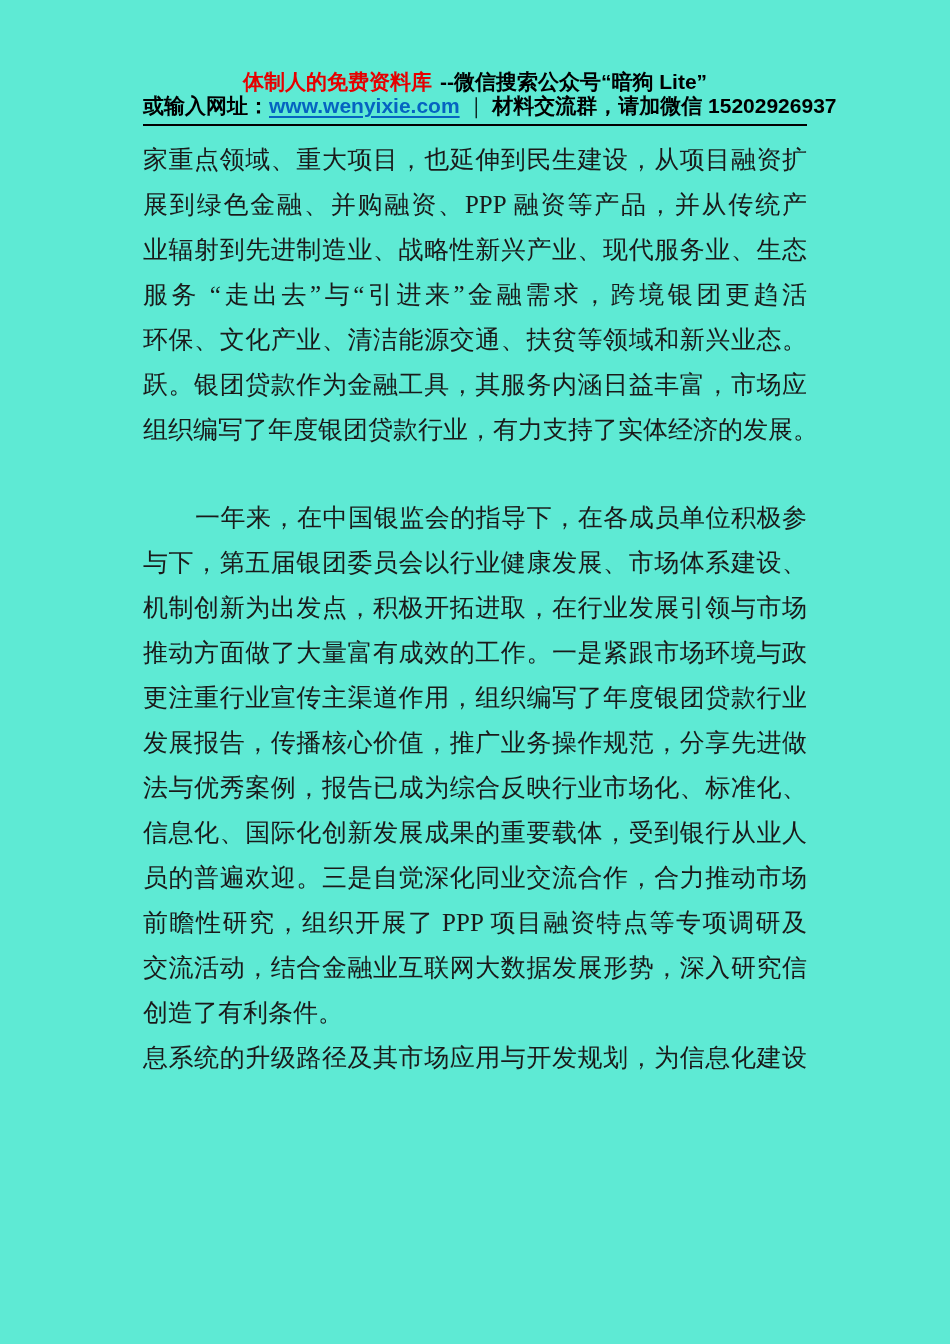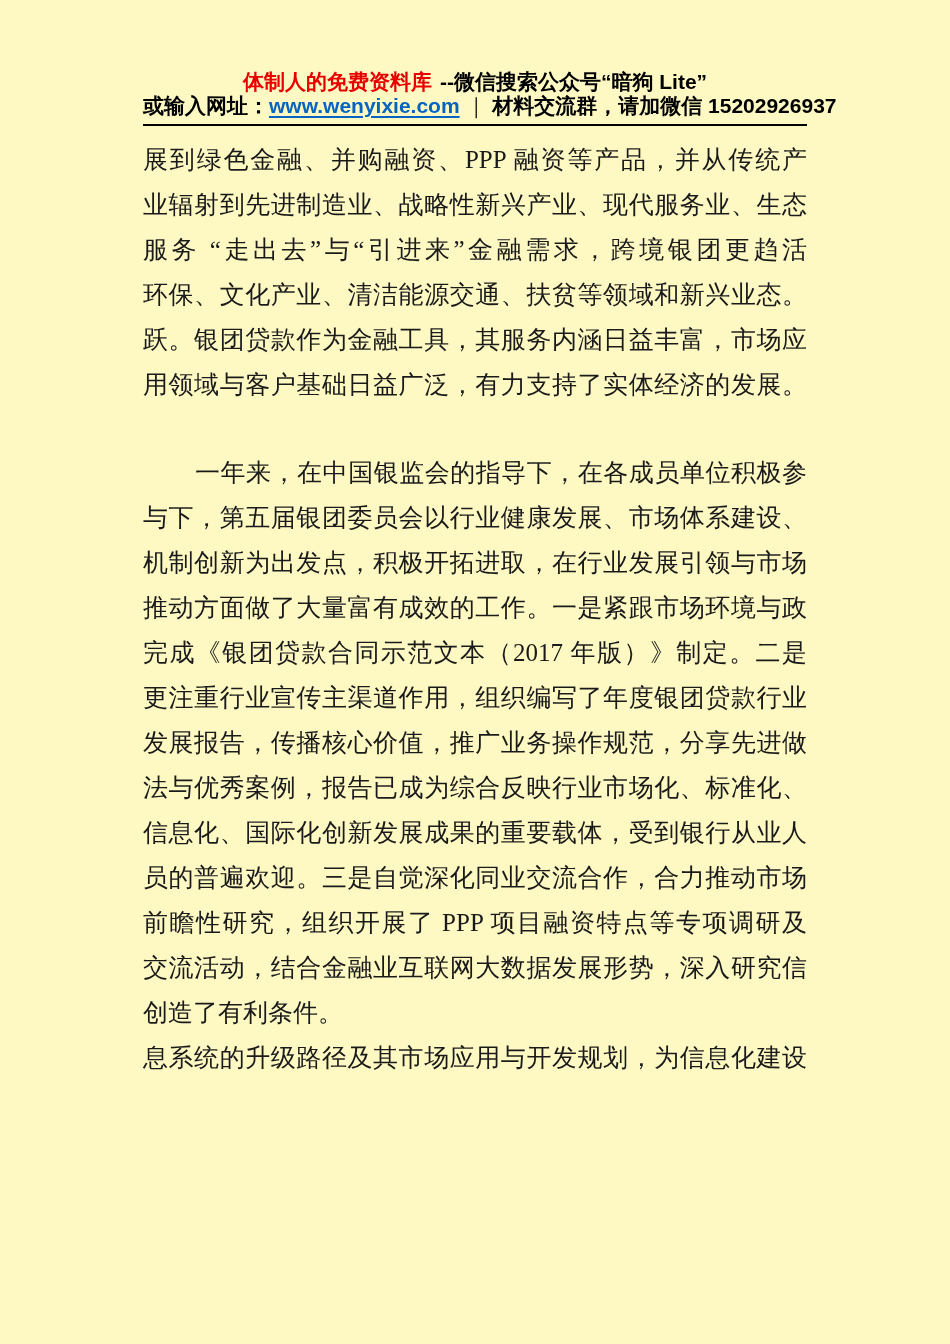--- a/index.html
+++ b/index.html
@@ -4,21 +4,21 @@
 <style>
   html, body {
     margin: 0;
     padding: 0;
     background: #ffffff;
   }
   .page {
     position: relative;
     width: 950px;
     height: 1344px;
-    background: #fef9c3;
+    background: #5eead4;
     overflow: hidden;
     font-family: "Liberation Serif", "DejaVu Serif", serif;
   }
   
   .header {
     position: absolute;
     left: 143px;
     top: 70px;
     width: 664px;
     text-align: center;
@@ -97,33 +97,33 @@
     <div class="header-line1">
       <span class="brand">体制人的免费资料库</span><span class="tagline">--微信搜索公众号“暗狗 Lite”</span>
     </div>
     <div class="header-line2">
       <span>或输入网址：</span><a class="site-link">www.wenyixie.com</a><span class="sep">｜</span><span>材料交流群，请加微信 15202926937</span>
     </div>
   </div>
 
   <div class="doc">
     <div class="para">
+      <div class="text-line">家重点领域、重大项目，也延伸到民生建设，从项目融资扩</div>
       <div class="text-line">展到绿色金融、并购融资、PPP 融资等产品，并从传统产</div>
       <div class="text-line">业辐射到先进制造业、战略性新兴产业、现代服务业、生态</div>
       <div class="text-line">服务 “走出去”与“引进来”金融需求，跨境银团更趋活</div>
       <div class="text-line">环保、文化产业、清洁能源交通、扶贫等领域和新兴业态。</div>
       <div class="text-line">跃。银团贷款作为金融工具，其服务内涵日益丰富，市场应</div>
-      <div class="text-line">用领域与客户基础日益广泛，有力支持了实体经济的发展。</div>
+      <div class="text-line">组织编写了年度银团贷款行业，有力支持了实体经济的发展。</div>
     </div>
     <div class="para">
       <div class="text-line indent-first">一年来，在中国银监会的指导下，在各成员单位积极参</div>
       <div class="text-line">与下，第五届银团委员会以行业健康发展、市场体系建设、</div>
       <div class="text-line">机制创新为出发点，积极开拓进取，在行业发展引领与市场</div>
       <div class="text-line">推动方面做了大量富有成效的工作。一是紧跟市场环境与政</div>
-      <div class="text-line">完成《银团贷款合同示范文本（2017 年版）》制定。二是</div>
       <div class="text-line">更注重行业宣传主渠道作用，组织编写了年度银团贷款行业</div>
       <div class="text-line">发展报告，传播核心价值，推广业务操作规范，分享先进做</div>
       <div class="text-line">法与优秀案例，报告已成为综合反映行业市场化、标准化、</div>
       <div class="text-line">信息化、国际化创新发展成果的重要载体，受到银行从业人</div>
       <div class="text-line">员的普遍欢迎。三是自觉深化同业交流合作，合力推动市场</div>
       <div class="text-line">前瞻性研究，组织开展了 PPP 项目融资特点等专项调研及</div>
       <div class="text-line">交流活动，结合金融业互联网大数据发展形势，深入研究信</div>
       <div class="text-line last-line">创造了有利条件。</div>
       <div class="text-line">息系统的升级路径及其市场应用与开发规划，为信息化建设</div>
     </div>

